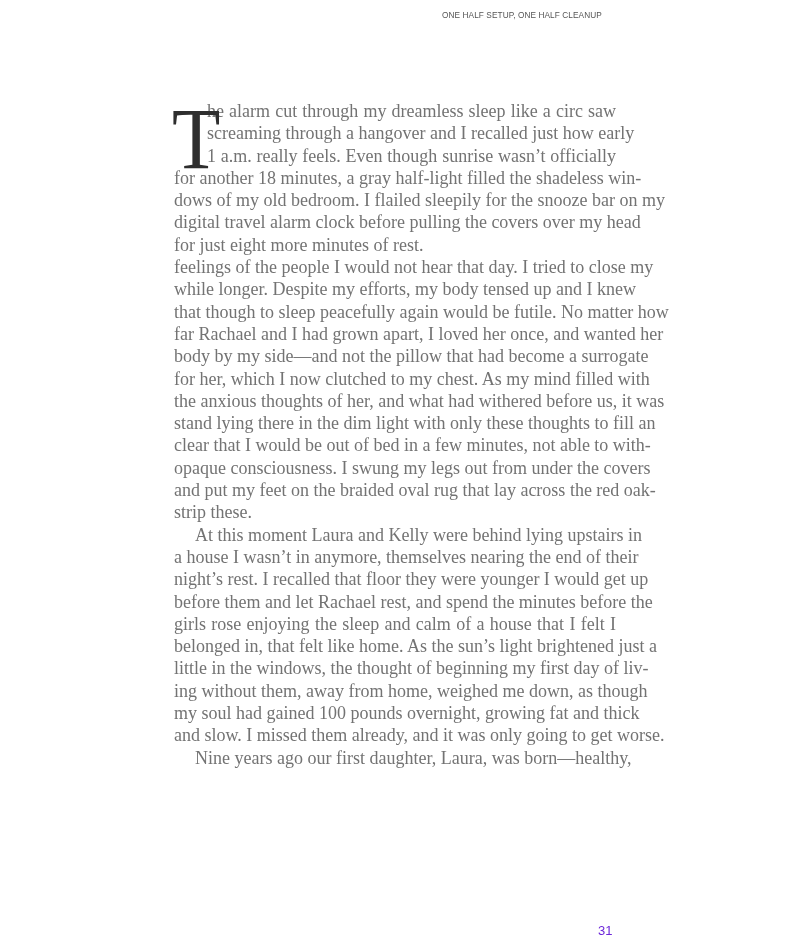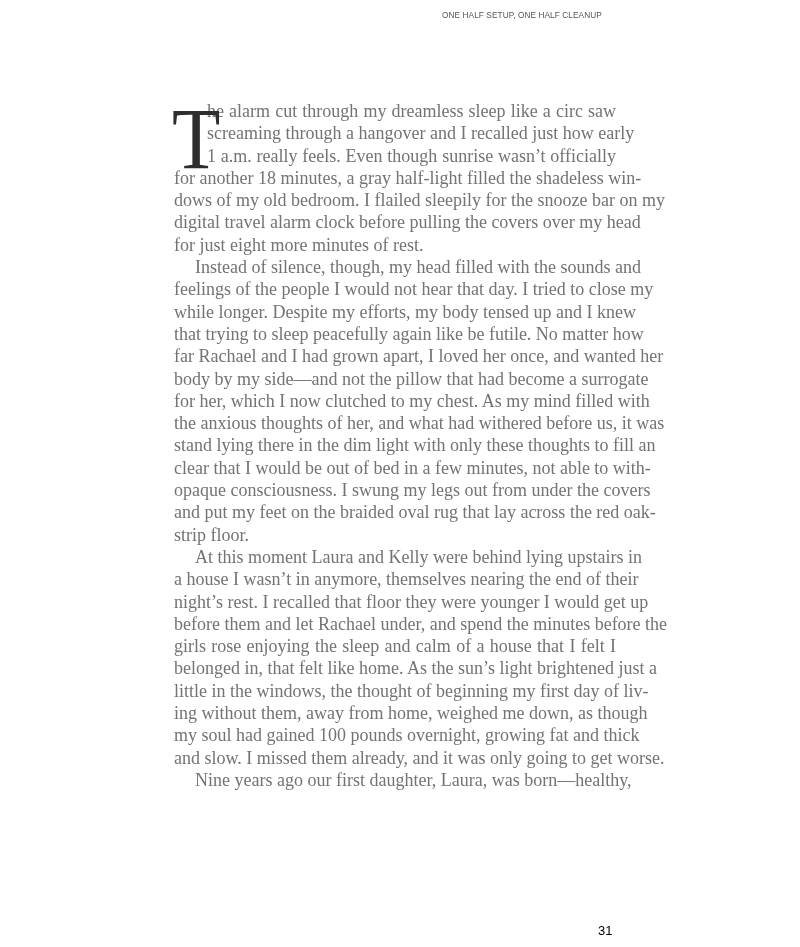--- a/index.html
+++ b/index.html
@@ -64,21 +64,21 @@
       color: #2e2e2e;
       transform: scaleX(0.92);
       transform-origin: left top;
     }
     .page-number {
       position: absolute;
       top: 923px;
       left: 598px;
       font-family: "Liberation Sans", "DejaVu Sans", sans-serif;
       font-size: 13px;
-      color: #000000;
+      color: #6d28d9;
     }
   </style>
 </head>
 <body>
 
 <div>
 
   <div class="running-head">ONE HALF SETUP, ONE HALF CLEANUP</div>
 
   <div class="text-block">
@@ -89,40 +89,39 @@
       <span class="line dc">he alarm cut through my dreamless sleep like a circ saw</span>
       <span class="line dc">screaming through a hangover and I recalled just how early</span>
       <span class="line dc">1 a.m. really feels. Even though sunrise wasn’t officially</span>
       <span class="line">for another 18 minutes, a gray half-light filled the shadeless win-</span>
       <span class="line">dows of my old bedroom. I flailed sleepily for the snooze bar on my</span>
       <span class="line">digital travel alarm clock before pulling the covers over my head</span>
       <span class="line last">for just eight more minutes of rest.</span>
     </div>
 
     <div>
-      <span class="line indent">Instead of silence, though, my head filled with the sounds and</span>
       <span class="line">feelings of the people I would not hear that day. I tried to close my</span>
       <span class="line">while longer. Despite my efforts, my body tensed up and I knew</span>
-      <span class="line">that trying to sleep peacefully again like be futile. No matter how</span>
+      <span class="line">that though to sleep peacefully again would be futile. No matter how</span>
       <span class="line">far Rachael and I had grown apart, I loved her once, and wanted her</span>
       <span class="line">body by my side—and not the pillow that had become a surrogate</span>
       <span class="line">for her, which I now clutched to my chest. As my mind filled with</span>
       <span class="line">the anxious thoughts of her, and what had withered before us, it was</span>
       <span class="line">stand lying there in the dim light with only these thoughts to fill an</span>
       <span class="line">clear that I would be out of bed in a few minutes, not able to with-</span>
       <span class="line">opaque consciousness. I swung my legs out from under the covers</span>
       <span class="line">and put my feet on the braided oval rug that lay across the red oak-</span>
-      <span class="line last">strip floor.</span>
+      <span class="line last">strip these.</span>
     </div>
 
     <div>
       <span class="line indent">At this moment Laura and Kelly were behind lying upstairs in</span>
       <span class="line">a house I wasn’t in anymore, themselves nearing the end of their</span>
       <span class="line">night’s rest. I recalled that floor they were younger I would get up</span>
-      <span class="line">before them and let Rachael under, and spend the minutes before the</span>
+      <span class="line">before them and let Rachael rest, and spend the minutes before the</span>
       <span class="line">girls rose enjoying the sleep and calm of a house that I felt I</span>
       <span class="line">belonged in, that felt like home. As the sun’s light brightened just a</span>
       <span class="line">little in the windows, the thought of beginning my first day of liv-</span>
       <span class="line">ing without them, away from home, weighed me down, as though</span>
       <span class="line">my soul had gained 100 pounds overnight, growing fat and thick</span>
       <span class="line last">and slow. I missed them already, and it was only going to get worse.</span>
     </div>
 
     <div>
       <span class="line indent">Nine years ago our first daughter, Laura, was born—healthy,</span>

